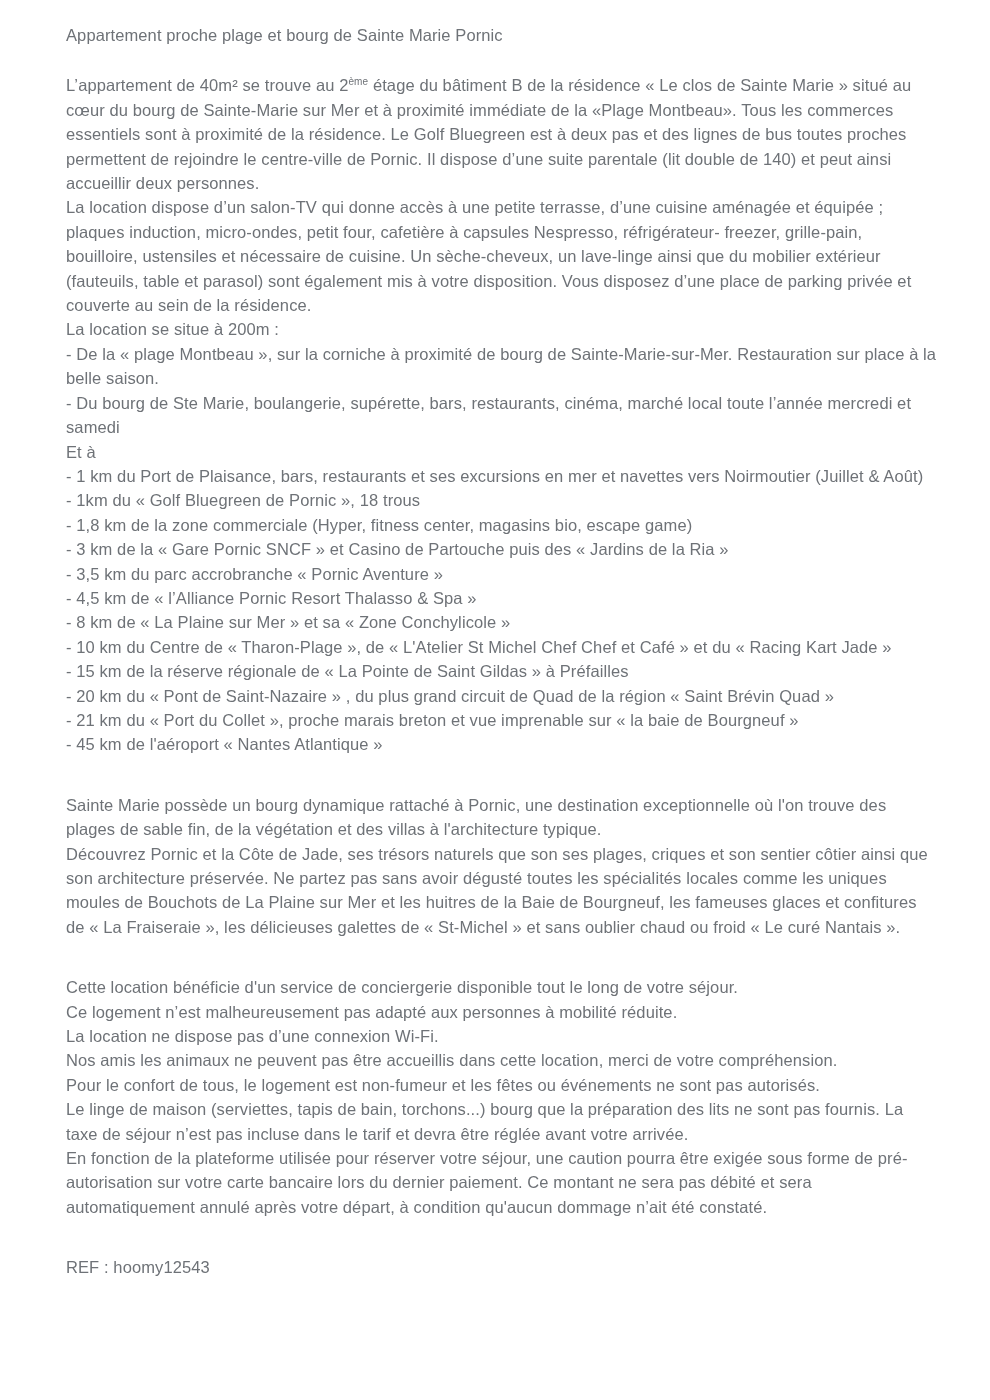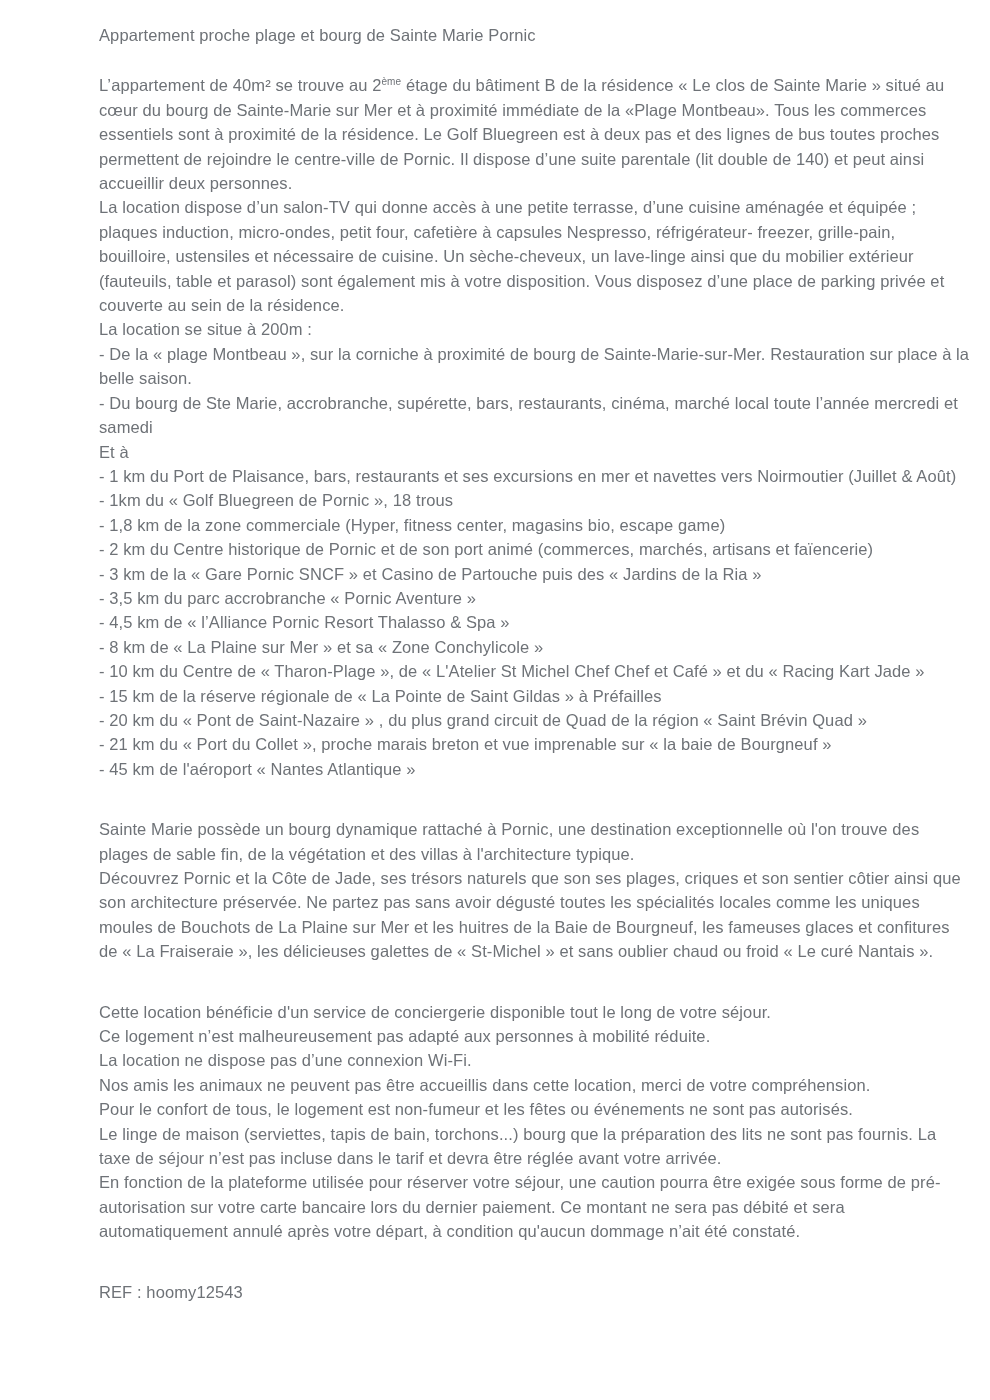--- a/index.html
+++ b/index.html
@@ -10,21 +10,21 @@
   body {
     width: 990px;
     height: 1400px;
     font-family: "Liberation Sans", "DejaVu Sans", sans-serif;
     overflow: hidden;
   }
   .doc-page {
     box-sizing: border-box;
     width: 852px;
     height: 1400px;
-    padding: 23px 58px 0 99px;
+    padding: 23px 58px 0 66px;
     background: #ffffff;
   }
   .doc-body {
     width: 872px;
     color: #6e7277;
     font-size: 16.5px;
     line-height: 24.4px;
     letter-spacing: 0.1px;
   }
   .block {
@@ -49,26 +49,25 @@
 </head>
 <body>
 
 <div class="doc-page">
   <div class="doc-body">
       <h1 class="block">Appartement proche plage et bourg de Sainte Marie Pornic</h1>
       <p class="block"><span>L’appartement de 40m² se trouve au 2</span><sup>ème</sup><span> étage du bâtiment B de la résidence « Le clos de Sainte Marie » situé au cœur du bourg de Sainte-Marie sur Mer et à proximité immédiate de la «Plage Montbeau». Tous les commerces essentiels sont à proximité de la résidence. Le Golf Bluegreen est à deux pas et des lignes de bus toutes proches permettent de rejoindre le centre-ville de Pornic. Il dispose d’une suite parentale (lit double de 140) et peut ainsi accueillir deux personnes.</span></p>
       <p class="block">La location dispose d’un salon-TV qui donne accès à une petite terrasse, d’une cuisine aménagée et équipée ; plaques induction, micro-ondes, petit four, cafetière à capsules Nespresso, réfrigérateur- freezer, grille-pain, bouilloire, ustensiles et nécessaire de cuisine. Un sèche-cheveux, un lave-linge ainsi que du mobilier extérieur (fauteuils, table et parasol) sont également mis à votre disposition. Vous disposez d’une place de parking privée et couverte au sein de la résidence.</p>
       <p class="block">La location se situe à 200m :</p>
       <p class="block">- De la « plage Montbeau », sur la corniche à proximité de bourg de Sainte-Marie-sur-Mer. Restauration sur place à la belle saison.</p>
-      <p class="block">- Du bourg de Ste Marie, accrobranche, supérette, bars, restaurants, cinéma, marché local toute l’année mercredi et samedi</p>
+      <p class="block">- Du bourg de Ste Marie, boulangerie, supérette, bars, restaurants, cinéma, marché local toute l’année mercredi et samedi</p>
       <p class="block">Et à</p>
       <p class="block">- 1 km du Port de Plaisance, bars, restaurants et ses excursions en mer et navettes vers Noirmoutier (Juillet &amp; Août)</p>
       <p class="block">- 1km du « Golf Bluegreen de Pornic », 18 trous</p>
       <p class="block">- 1,8 km de la zone commerciale (Hyper, fitness center, magasins bio, escape game)</p>
-      <p class="block">- 2 km du Centre historique de Pornic et de son port animé (commerces, marchés, artisans et faïencerie)</p>
       <p class="block">- 3 km de la « Gare Pornic SNCF » et Casino de Partouche puis des « Jardins de la Ria »</p>
       <p class="block">- 3,5 km du parc accrobranche « Pornic Aventure »</p>
       <p class="block">- 4,5 km de « l’Alliance Pornic Resort Thalasso &amp; Spa »</p>
       <p class="block">- 8 km de « La Plaine sur Mer » et sa « Zone Conchylicole »</p>
       <p class="block">- 10 km du Centre de « Tharon-Plage », de « L'Atelier St Michel Chef Chef et Café » et du « Racing Kart Jade »</p>
       <p class="block">- 15 km de la réserve régionale de « La Pointe de Saint Gildas » à Préfailles</p>
       <p class="block">- 20 km du « Pont de Saint-Nazaire » , du plus grand circuit de Quad de la région « Saint Brévin Quad »</p>
       <p class="block">- 21 km du « Port du Collet », proche marais breton et vue imprenable sur « la baie de Bourgneuf »</p>
       <p class="block">- 45 km de l'aéroport « Nantes Atlantique »</p>
       <p class="block gap-before">Sainte Marie possède un bourg dynamique rattaché à Pornic, une destination exceptionnelle où l'on trouve des plages de sable fin, de la végétation et des villas à l'architecture typique.</p>

